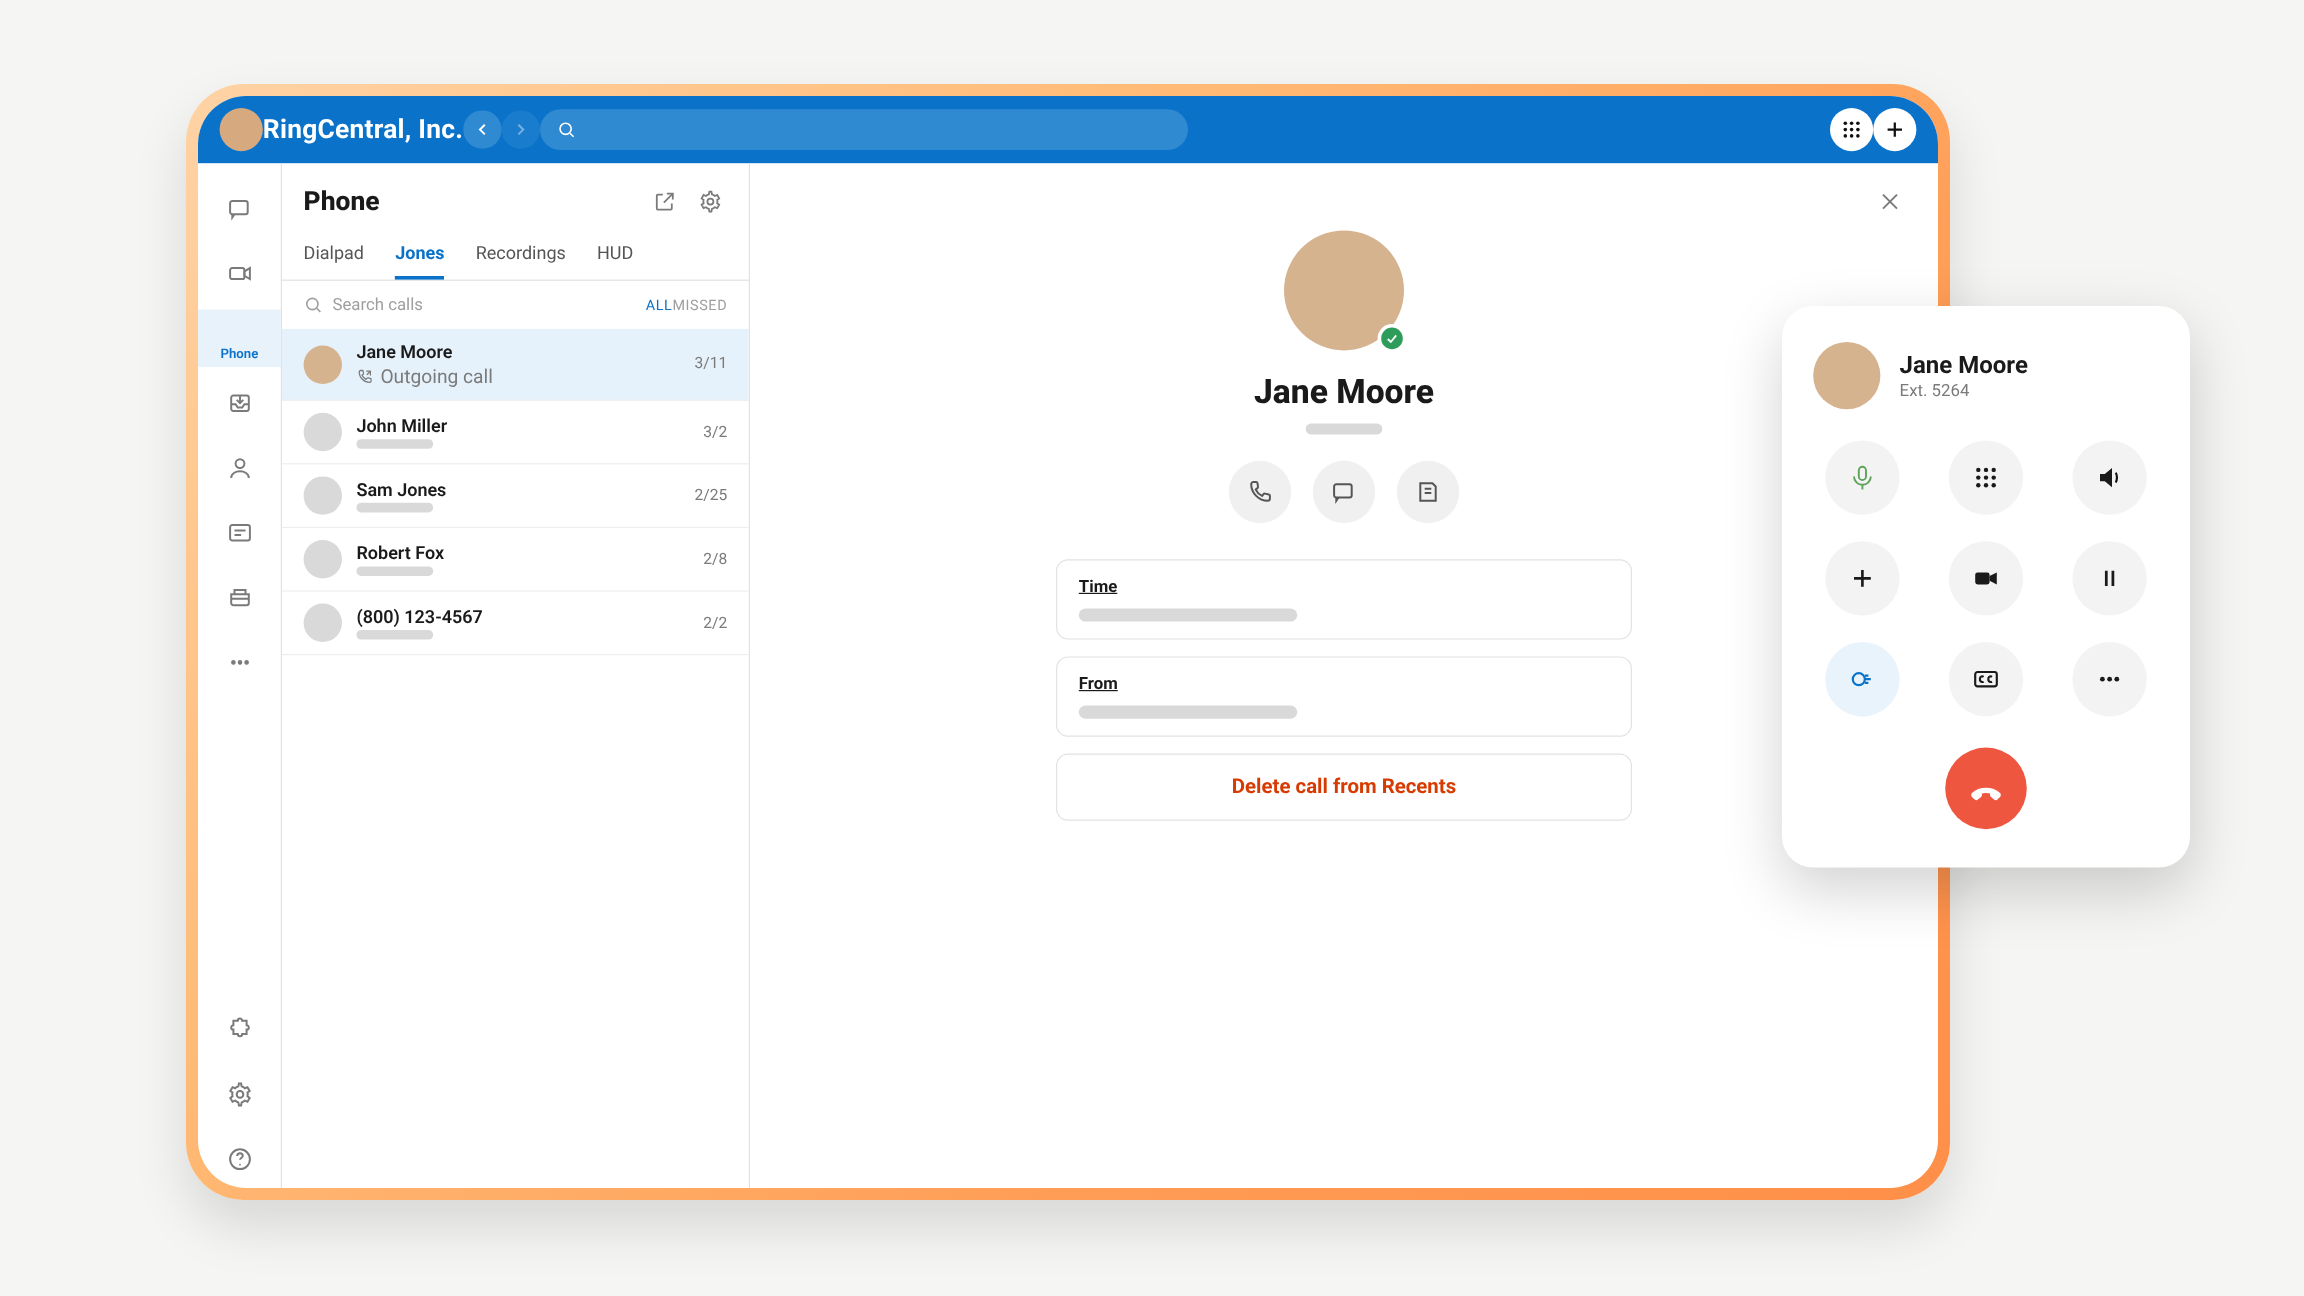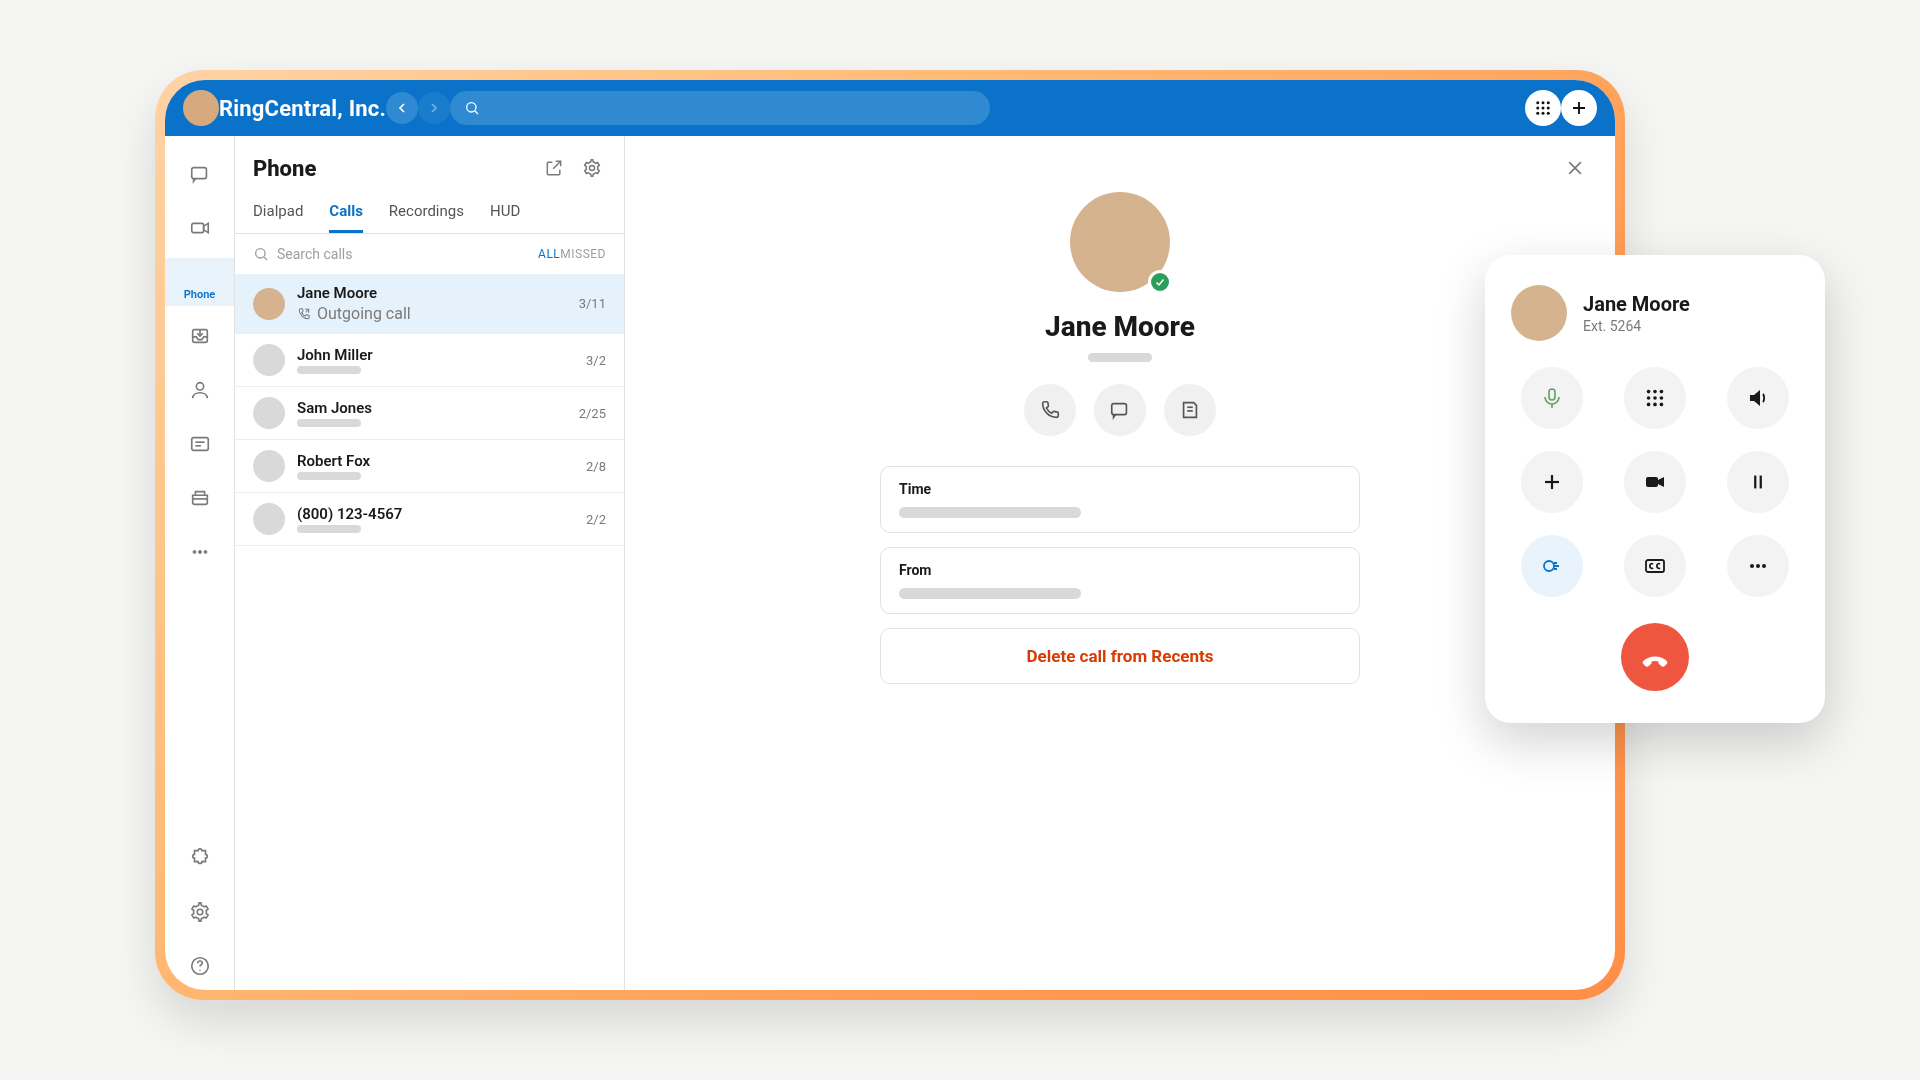--- a/index.html
+++ b/index.html
@@ -130,21 +130,21 @@
   .action-row{display:flex;gap:18px;margin-top:22px;}
   .circle-btn{
     width:52px;height:52px;border-radius:50%;background:#f0f0f0;
     display:flex;align-items:center;justify-content:center;cursor:pointer;
   }
   .circle-btn svg{stroke:var(--grey-600);}
   .info-stack{width:480px;margin-top:30px;display:flex;flex-direction:column;gap:14px;}
   .info-card{
     border:1px solid var(--grey-200);border-radius:10px;padding:14px 18px;
   }
-  .info-card .label{font-size:14px;font-weight:700;color:var(--text-dark);}
+  .info-card .label{font-size:14px;font-weight:700;color:var(--text-dark);text-decoration:underline;}
   .info-card .ph{width:182px;height:11px;border-radius:6px;background:var(--grey-250);margin-top:10px;}
   .delete-btn{
     border:1px solid var(--grey-200);border-radius:10px;height:56px;
     display:flex;align-items:center;justify-content:center;cursor:pointer;
     color:var(--red);font-weight:700;font-size:17px;
   }
 
   
   .call-card{
     position:absolute;left:1485px;top:255px;
@@ -307,21 +307,21 @@
           </div>
           <div class="ghost-btn">
             <svg width="20" height="20" viewBox="0 0 24 24" fill="none" stroke-width="1.8">
                 <circle cx="12" cy="12" r="3"></circle>
                 <path d="M19 12a7 7 0 00-.2-1.7l2-1.5-2-3.4-2.3 1a7 7 0 00-3-1.7L13 2h-2l-.5 2.7a7 7 0 00-3 1.7l-2.3-1-2 3.4 2 1.5A7 7 0 005 12a7 7 0 00.2 1.7l-2 1.5 2 3.4 2.3-1a7 7 0 003 1.7L11 22h2l.5-2.7a7 7 0 003-1.7l2.3 1 2-3.4-2-1.5c.1-.6.2-1.1.2-1.7z"></path>
               </svg>
           </div>
         </div>
         <div class="tabs">
           <div class="tab">Dialpad</div>
-          <div class="tab active">Calls</div>
+          <div class="tab active">Jones</div>
           <div class="tab">Recordings</div>
           <div class="tab">HUD</div>
         </div>
         <div class="filter-row">
           <div class="search">
             <svg width="16" height="16" viewBox="0 0 24 24" fill="none" stroke-width="2">
                 <circle cx="11" cy="11" r="7"></circle>
                 <line x1="21" y1="21" x2="16.5" y2="16.5"></line>
               </svg>
             <span>Search calls</span>

